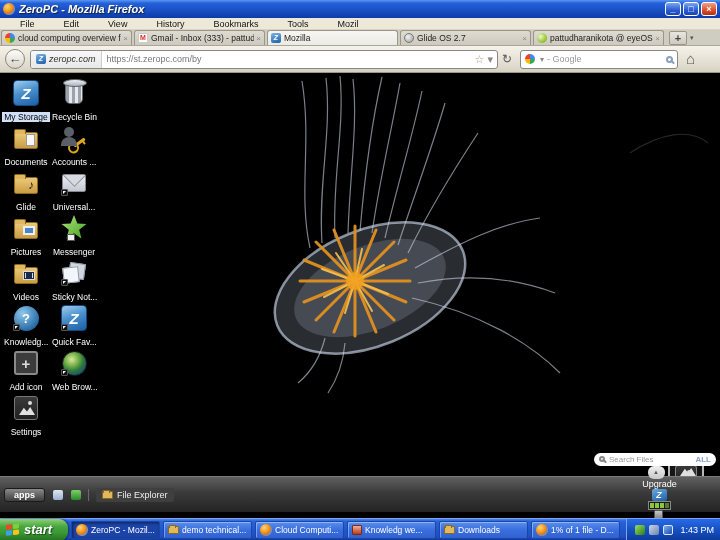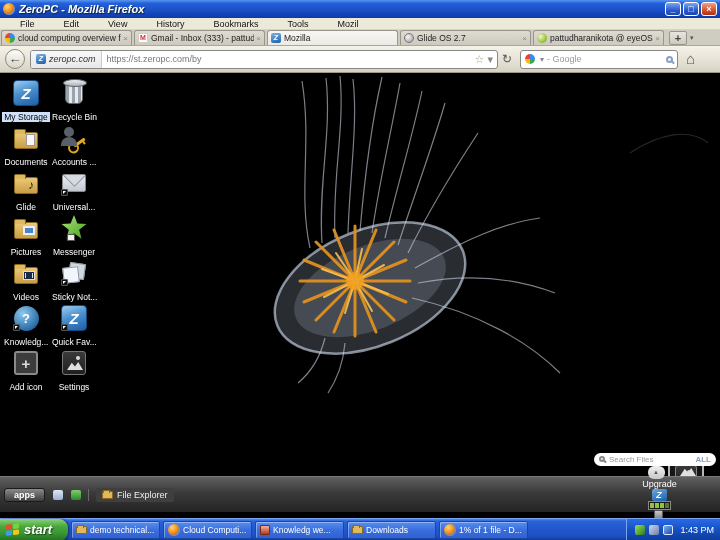--- a/index.html
+++ b/index.html
@@ -416,20 +416,27 @@
         <span class="ilabel">Quick Fav...</span>
       </div>
       <div class="dicon">
         <div class="ic">
             <div class="addico">+</div>
           </div>
         <span class="ilabel">Add icon</span>
       </div>
       <div class="dicon">
         <div class="ic">
+            <div class="webglobe"></div>
+            <span class="sc"></span>
+          </div>
+        <span class="ilabel">Web Brow...</span>
+      </div>
+      <div class="dicon">
+        <div class="ic">
             <div class="settile"></div>
           </div>
         <span class="ilabel">Settings</span>
       </div>
     </div>
 
     <div id="wallbtn">
       <div class="settile"></div>
     </div>
   </div>
@@ -467,20 +474,24 @@
   <div id="xptaskbar">
     <div id="startbtn">
       <span class="winflag">
           <i></i>
           <i></i>
           <i></i>
           <i></i>
         </span>
       <span class="slabel">start</span>
     </div>
+    <div class="xtask active">
+      <span class="ffmini"></span>
+      <span class="xlabel">ZeroPC - Mozil...</span>
+    </div>
     <div class="xtask">
       <span class="minifold"></span>
       <span class="xlabel">demo technical...</span>
     </div>
     <div class="xtask">
       <span class="ffmini"></span>
       <span class="xlabel">Cloud Computi...</span>
     </div>
     <div class="xtask">
       <span class="redapp"></span>

